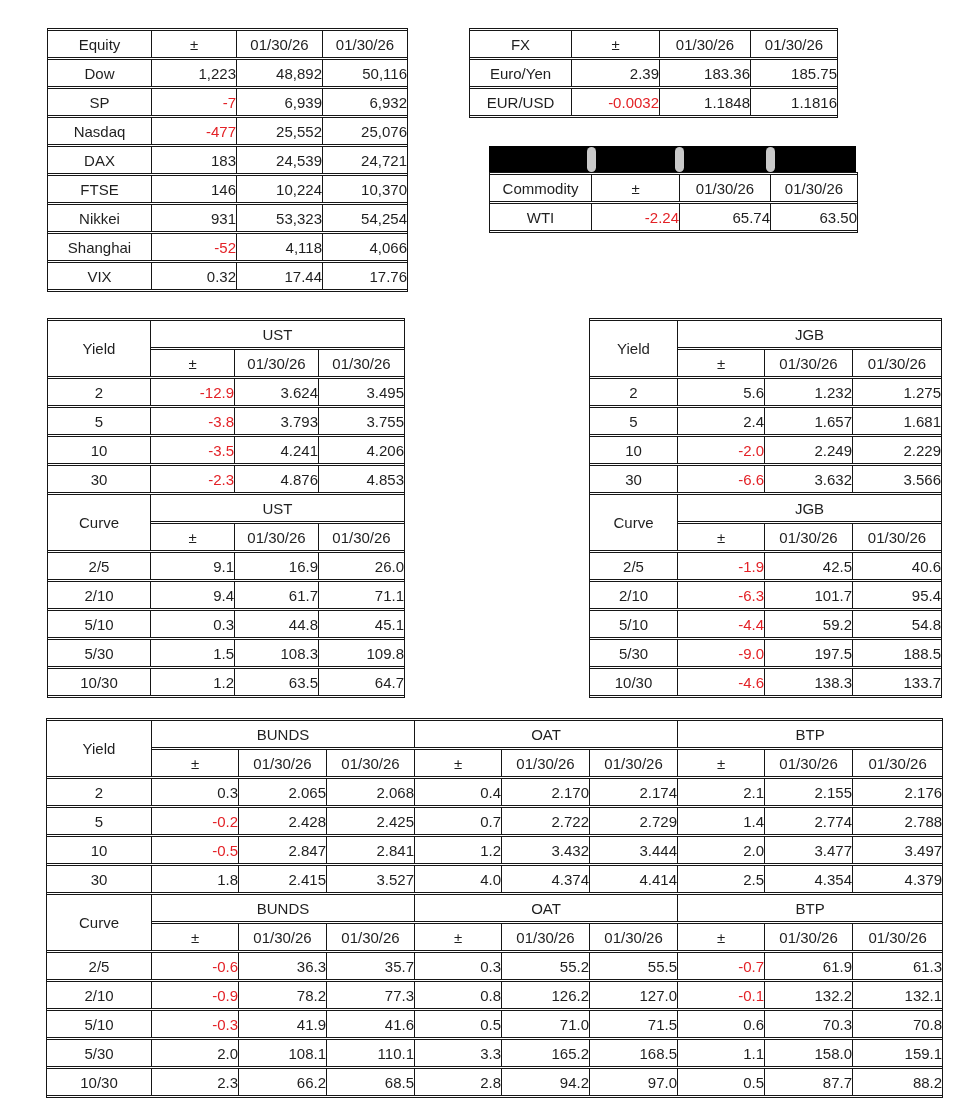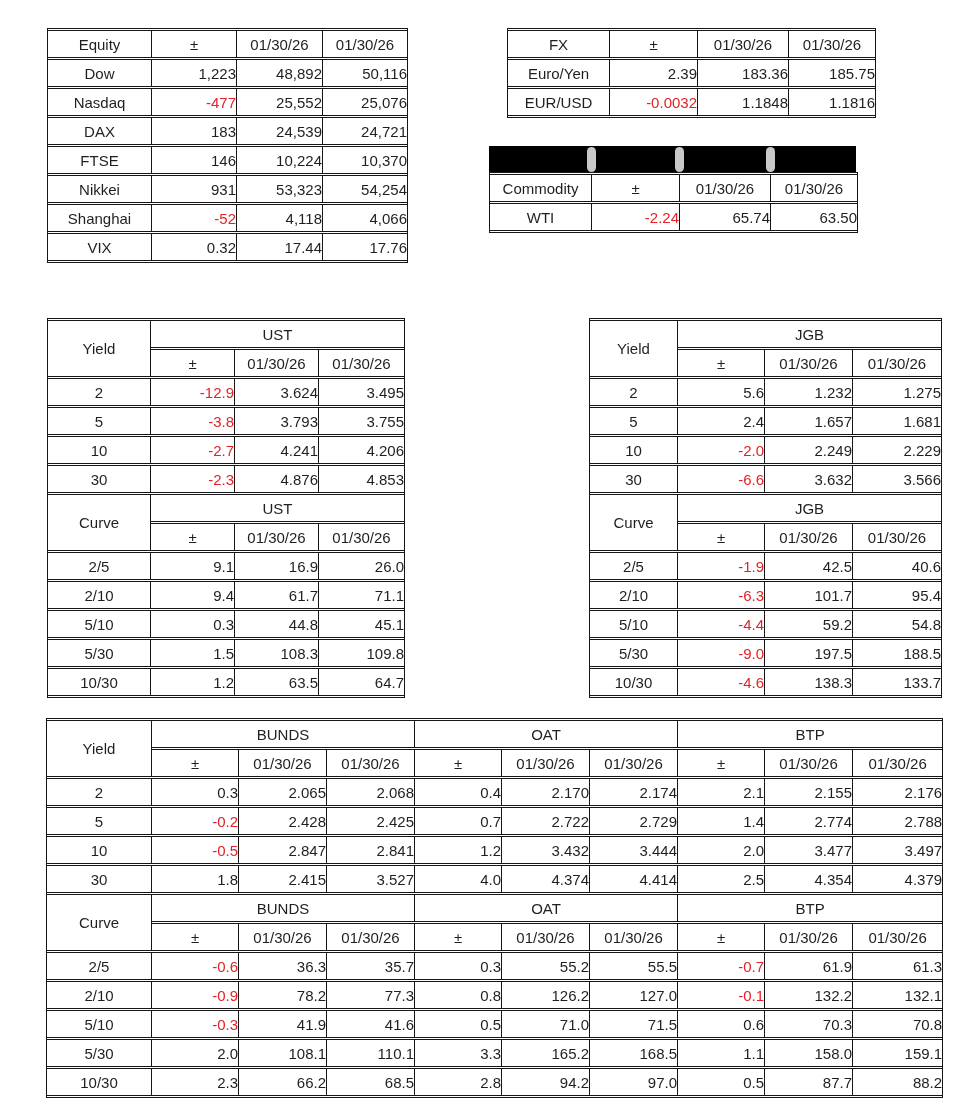--- a/index.html
+++ b/index.html
@@ -40,20 +40,26 @@
         </tr>
       </tbody>
       <tbody>
           <tr>
             <td class="lbl">Dow</td>
             <td class="num">1,223</td>
             <td class="num">48,892</td>
             <td class="num">50,116</td>
           </tr>
           <tr>
+            <td class="lbl">SP</td>
+            <td class="num neg">-7</td>
+            <td class="num">6,939</td>
+            <td class="num">6,932</td>
+          </tr>
+          <tr>
             <td class="lbl">Nasdaq</td>
             <td class="num neg">-477</td>
             <td class="num">25,552</td>
             <td class="num">25,076</td>
           </tr>
           <tr>
             <td class="lbl">DAX</td>
             <td class="num">183</td>
             <td class="num">24,539</td>
             <td class="num">24,721</td>
@@ -79,21 +85,21 @@
           <tr>
             <td class="lbl">VIX</td>
             <td class="num">0.32</td>
             <td class="num">17.44</td>
             <td class="num">17.76</td>
           </tr>
         </tbody>
     </table>
   </div>
 
-  <div class="tbl" style="left:507px;top:28px;width:367px">
+  <div class="tbl" style="left:469px;top:28px;width:367px">
     <table>
       <colgroup>
           <col style="width:102px">
           <col style="width:88px">
           <col style="width:91px">
           <col style="width:86px">
         </colgroup>
       <tbody>
         <tr>
           <th class="lbl">FX</th>
@@ -179,21 +185,21 @@
             <td class="num">3.495</td>
           </tr>
           <tr>
             <td class="lbl">5</td>
             <td class="num neg">-3.8</td>
             <td class="num">3.793</td>
             <td class="num">3.755</td>
           </tr>
           <tr>
             <td class="lbl">10</td>
-            <td class="num neg">-2.7</td>
+            <td class="num neg">-3.5</td>
             <td class="num">4.241</td>
             <td class="num">4.206</td>
           </tr>
           <tr>
             <td class="lbl">30</td>
             <td class="num neg">-2.3</td>
             <td class="num">4.876</td>
             <td class="num">4.853</td>
           </tr>
         </tbody>

